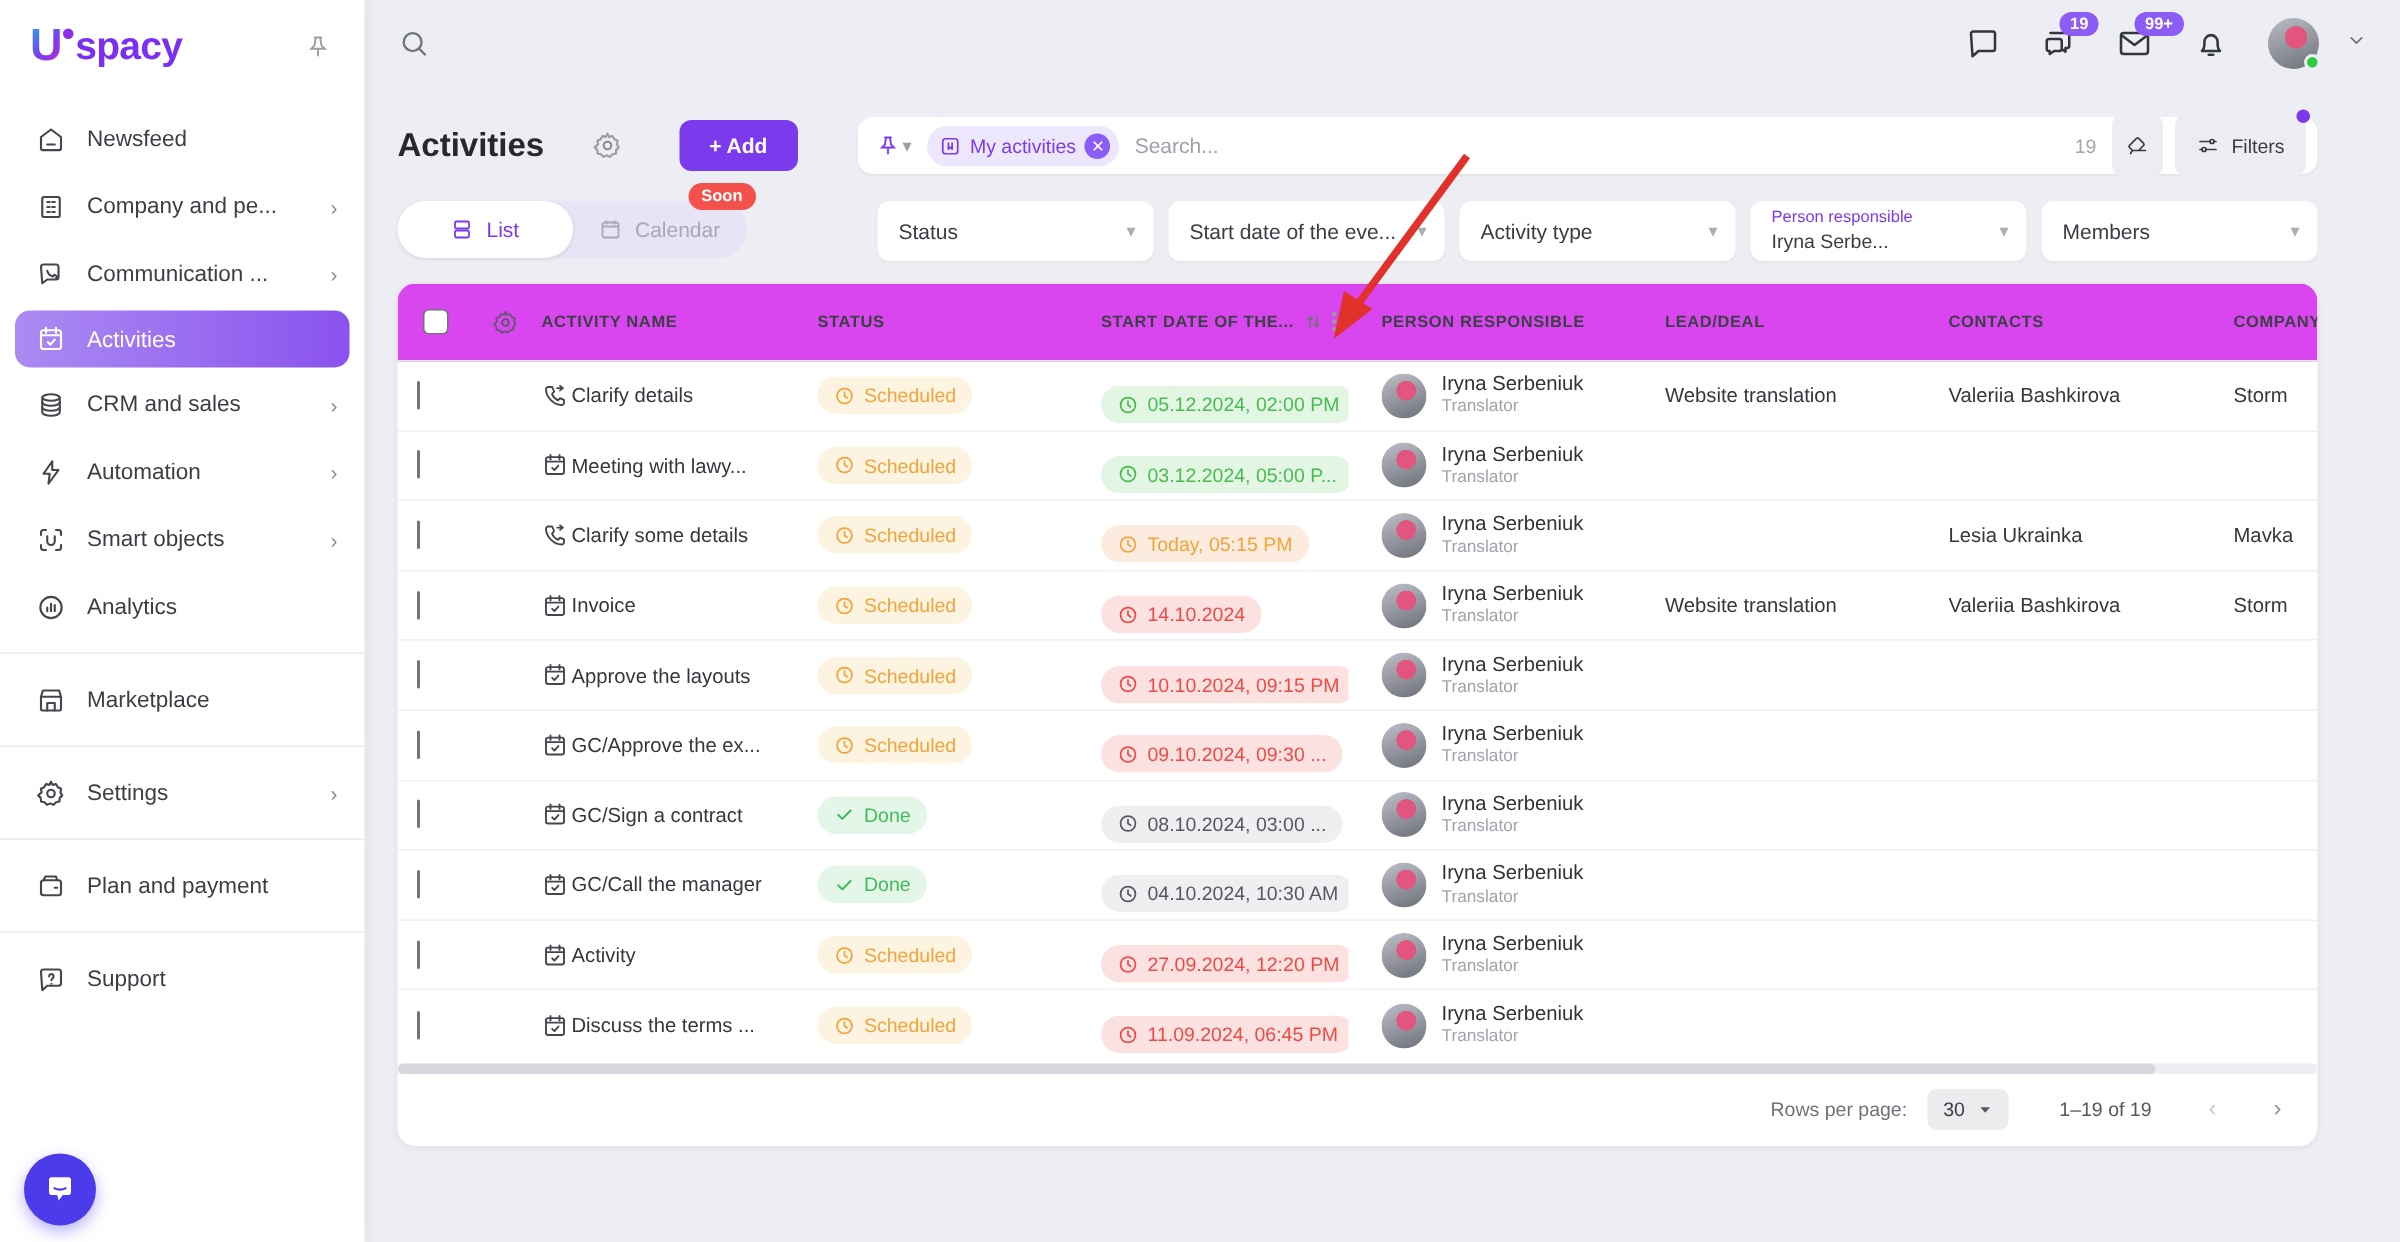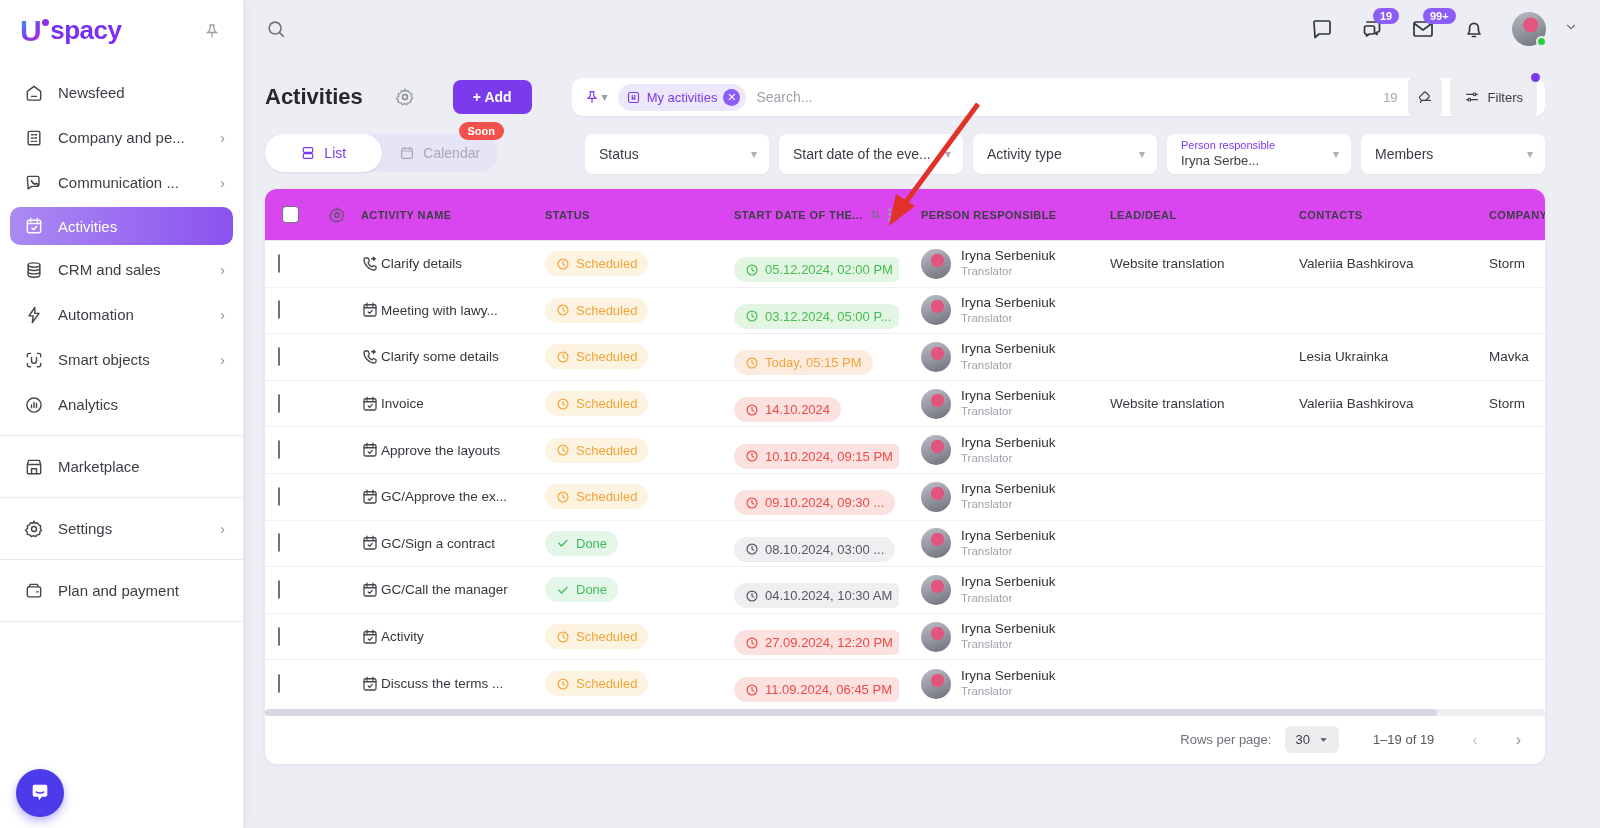--- a/index.html
+++ b/index.html
@@ -235,20 +235,29 @@
         <div class="nav-item">
           <span class="ticon" style="">
             <svg width="20" height="20" viewBox="0 0 24 24" fill="none" stroke-width="1.7" stroke-linecap="round" stroke-linejoin="round" stroke="#43464D">
               <rect x="4" y="7" width="16" height="12" rx="2"></rect>
               <path d="M6 7l1.5-3H16l1 3M15 13h2"></path>
             </svg>
           </span>
                   <span>Plan and payment</span>
         </div>
         <div class="nav-div"></div>
+        <div class="nav-item">
+          <span class="ticon" style="">
+            <svg width="20" height="20" viewBox="0 0 24 24" fill="none" stroke-width="1.7" stroke-linecap="round" stroke-linejoin="round" stroke="#43464D">
+              <path d="M4 6a2 2 0 012-2h12a2 2 0 012 2v9a2 2 0 01-2 2h-9l-4 3.5z"></path>
+              <path d="M10.5 9.5a1.8 1.8 0 113 1.3c-.7.6-1.2 1-1.2 1.7M12.3 15.4h.01"></path>
+            </svg>
+          </span>
+                  <span>Support</span>
+        </div>
       </nav>
     <div class="fab">
       <span class="ticon">
         <svg width="22" height="22" viewBox="0 0 24 24" fill="#fff">
             <path d="M4 5a2 2 0 012-2h12a2 2 0 012 2v9a2 2 0 01-2 2h-4l-3 4-1-4H6a2 2 0 01-2-2z"></path>
             <path d="M8 11c1.2 1.4 6.8 1.4 8 0" stroke="#4B3BEA" stroke-width="1.6" fill="none" stroke-linecap="round"></path>
           </svg>
       </span>
     </div>
   </aside>

